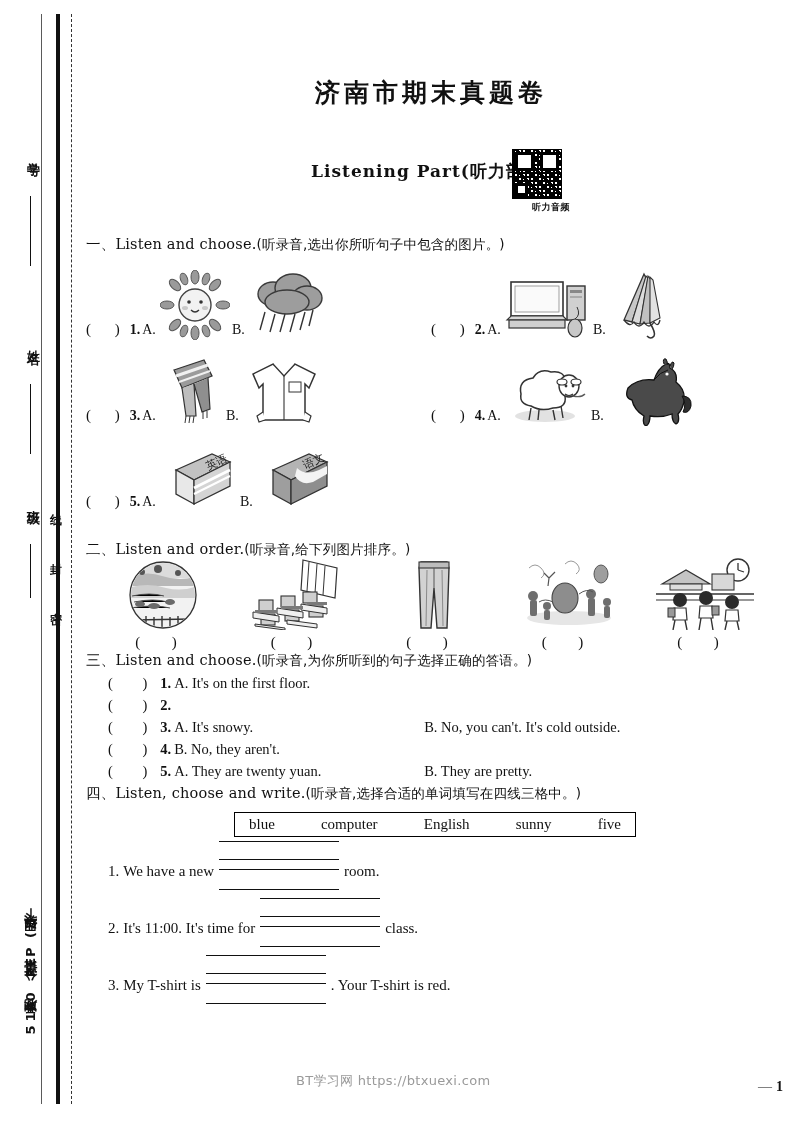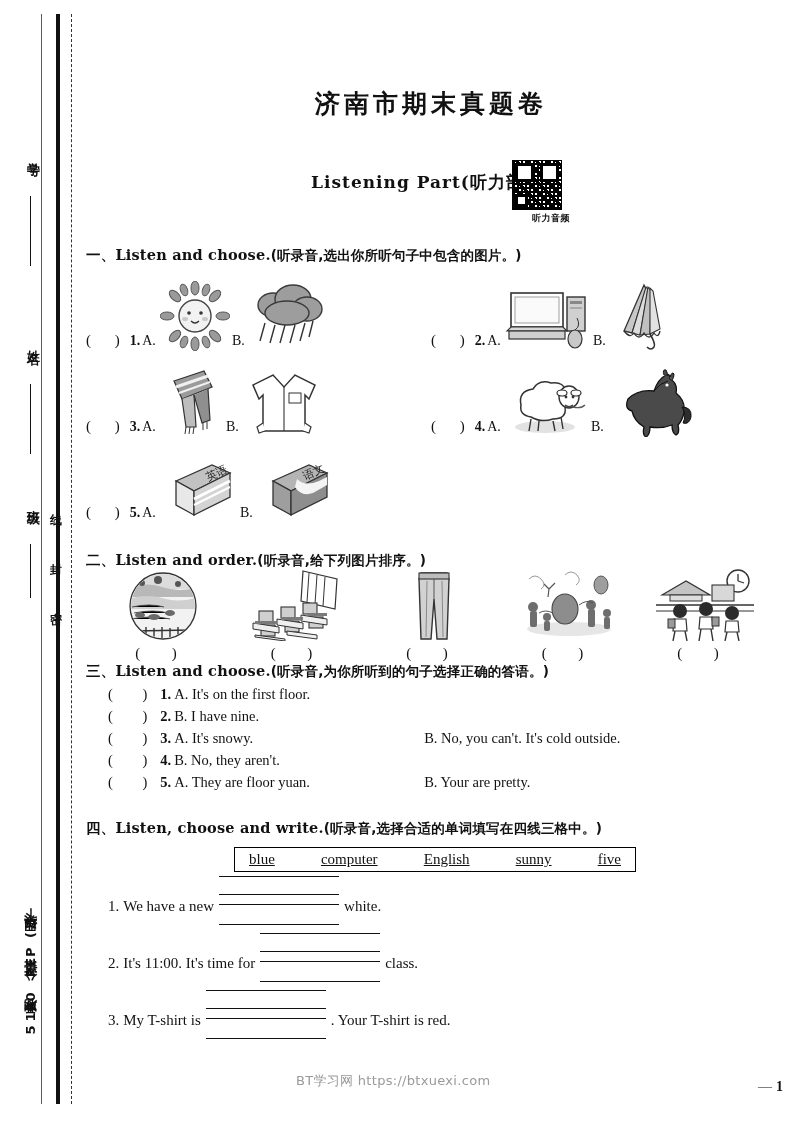--- a/index.html
+++ b/index.html
@@ -40,21 +40,21 @@
   .brandline {
     position: absolute; left: 22px; bottom: 86px;
     writing-mode: vertical-rl; text-orientation: mixed;
     transform: rotate(180deg);
     font-family: "DejaVu Sans", "Liberation Sans", sans-serif;
     font-size: 13px; font-weight: 700; color: #111;
     white-space: nowrap; letter-spacing: 1px;
   }
 
   
-  .content { position: absolute; left: 86px; top: 12px; width: 690px; height: 896px; }
+  .content { position: absolute; left: 86px; top: 1px; width: 690px; height: 896px; }
 
   .doc-title {
     text-align: center;
     font-size: 25px;
     font-weight: 700;
     letter-spacing: 4px;
     margin-top: 75px;
     font-family: "DejaVu Serif", "Liberation Serif", serif;
   }
 
@@ -90,21 +90,21 @@
   .qr-eye-bl {
     position: absolute; bottom: 2px; left: 2px; width: 13px; height: 13px;
     border: 3px solid #000; background: #fff;
   }
   .qr-caption {
     font-family: "DejaVu Sans", "Liberation Sans", sans-serif;
     font-size: 9px; font-weight: 700; margin-top: 2px; letter-spacing: 0.5px;
   }
 
   .sec-head {
-    font-size: 14.5px; font-weight: 700;
+    font-size: 14.5px; font-weight: 400;
     font-family: "DejaVu Serif", "Liberation Serif", serif;
     letter-spacing: 0.2px;
     white-space: nowrap;
   }
   .sec-head .cn { font-family: "DejaVu Sans", "Liberation Sans", sans-serif; font-size: 13.5px; }
 
   
   .s1 { margin-top: 14px; }
   .s1-row { display: flex; align-items: flex-end; height: 84px; margin-top: 2px; }
   .s1-half { display: flex; align-items: flex-end; width: 50%; }
@@ -123,29 +123,28 @@
 
   
   .s3 { margin-top: 0; }
   .s3-row { display: flex; align-items: baseline; font-size: 14.5px; margin-top: 5px; padding-left: 22px; }
   .s3-paren { letter-spacing: 13px; }
   .s3-num { font-weight: 700; margin-right: 3px; }
   .s3-a { width: 250px; }
   .s3-b { flex: 1; }
 
   
-  .s4 { margin-top: 28px; }
+  .s4 { margin-top: 4px; }
   .wordbank {
     border: 1.6px solid #000;
     width: 402px;
     margin: 9px 0 0 148px;
     padding: 3px 14px;
     display: flex; justify-content: space-between;
     font-size: 15px;
-    text-decoration: underline;
   }
   .fill-line { margin-top: 18px; padding-left: 22px; font-size: 15px; display: flex; align-items: center; }
   .ruled {
     position: relative;
     display: inline-block;
     width: 120px;
     height: 10px;
     margin: 0 5px;
   }
   .ruled i {
@@ -561,38 +560,37 @@
       </div>
 
       <div class="s3-row">
         <span class="s3-paren">(          )</span>
         <span class="s3-num">1.</span>
         <span class="s3-a">A. It's on the first floor.</span>
       </div>
       <div class="s3-row">
         <span class="s3-paren">(          )</span>
         <span class="s3-num">2.</span>
-        <span class="s3-b">B. I have nine.</span>
       </div>
       <div class="s3-row">
         <span class="s3-paren">(          )</span>
         <span class="s3-num">3.</span>
         <span class="s3-a">A. It's snowy.</span>
         <span class="s3-b">B. No, you can't. It's cold outside.</span>
       </div>
       <div class="s3-row">
         <span class="s3-paren">(          )</span>
         <span class="s3-num">4.</span>
         <span class="s3-b">B. No, they aren't.</span>
       </div>
       <div class="s3-row">
         <span class="s3-paren">(          )</span>
         <span class="s3-num">5.</span>
-        <span class="s3-a">A. They are floor yuan.</span>
-        <span class="s3-b">B. Your are pretty.</span>
+        <span class="s3-a">A. They are twenty yuan.</span>
+        <span class="s3-b">B. They are pretty.</span>
       </div>
     </div>
 
     <div class="s4">
       <div class="sec-head">
         <span>四、</span><span>Listen, choose and write.</span><span class="cn">(听录音,选择合适的单词填写在四线三格中。)</span>
       </div>
 
       <div class="wordbank">
         <span>blue</span>
@@ -604,21 +602,21 @@
 
       <div class="fill-line" style="margin-top:26px;">
         <span>1.</span>
         <span style="margin-left:4px;">We have a new</span>
         <span class="ruled">
             <i></i>
             <i></i>
             <i></i>
             <i></i>
           </span>
-        <span>white.</span>
+        <span>room.</span>
       </div>
 
       <div class="fill-line" style="margin-top:40px;">
         <span>2.</span>
         <span style="margin-left:4px;">It's 11:00. It's time for</span>
         <span class="ruled">
             <i></i>
             <i></i>
             <i></i>
             <i></i>

